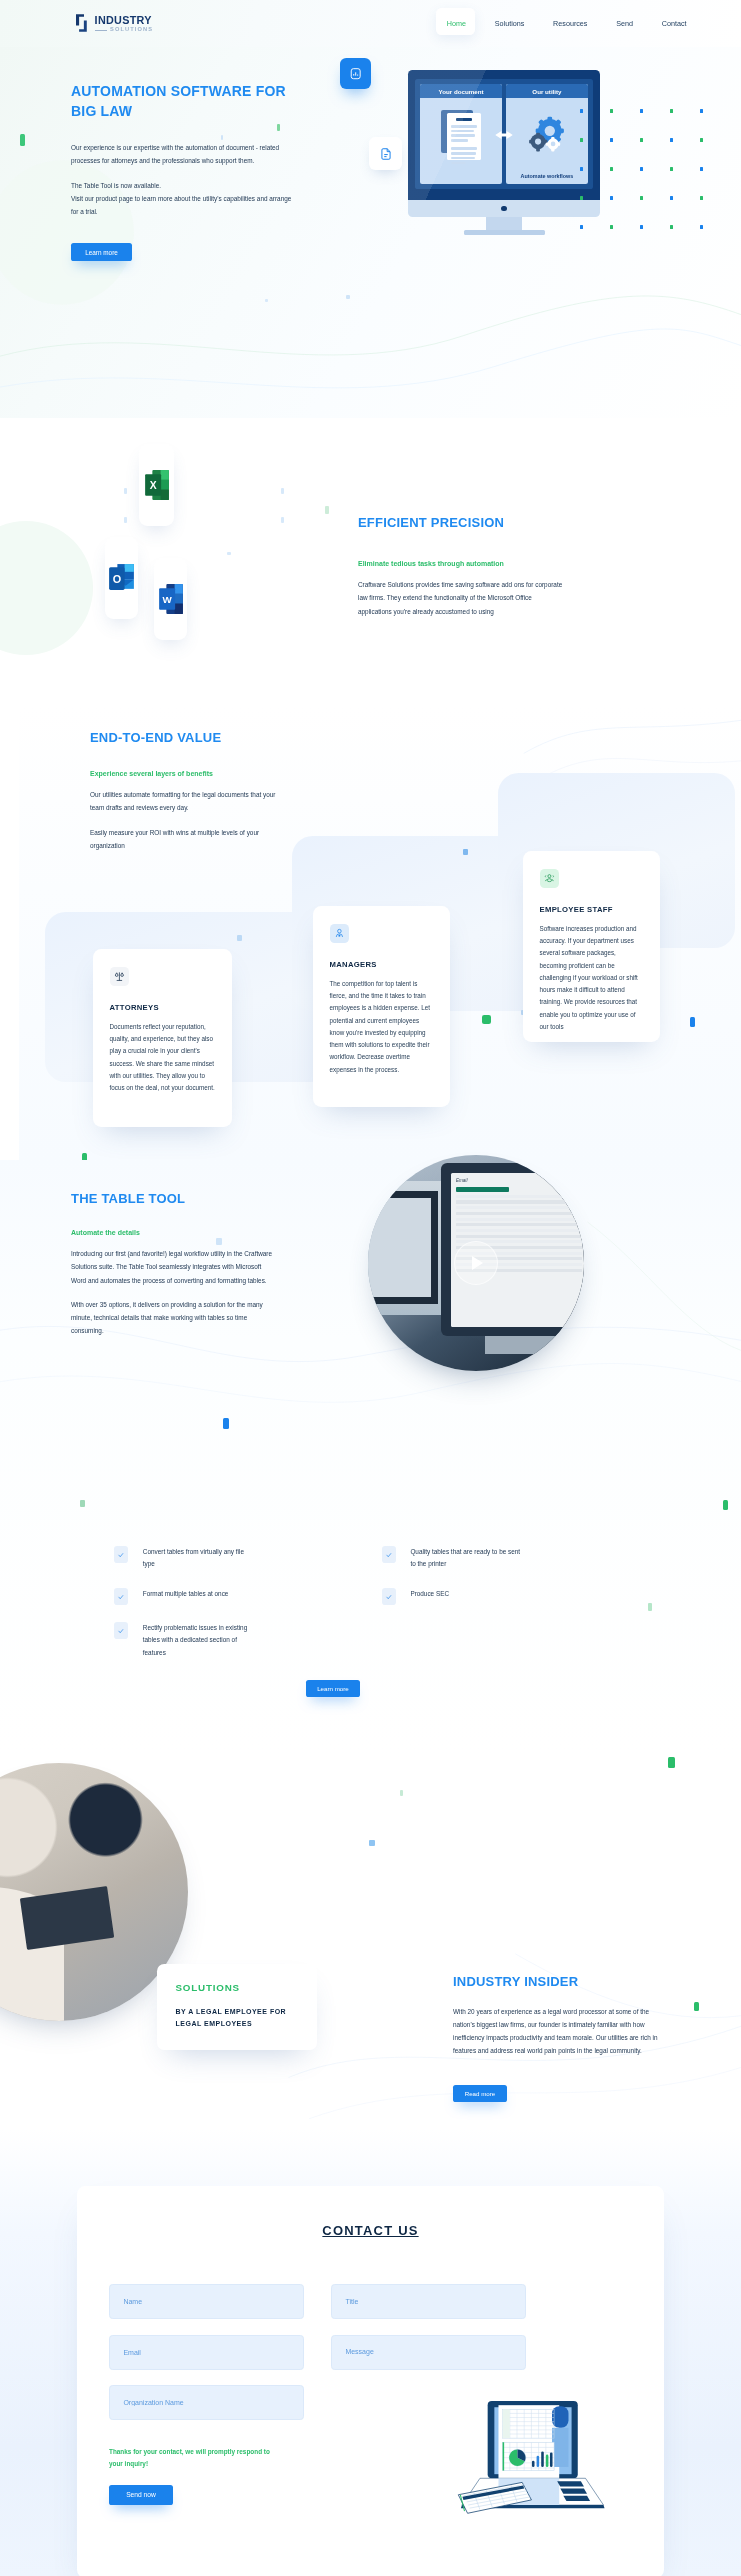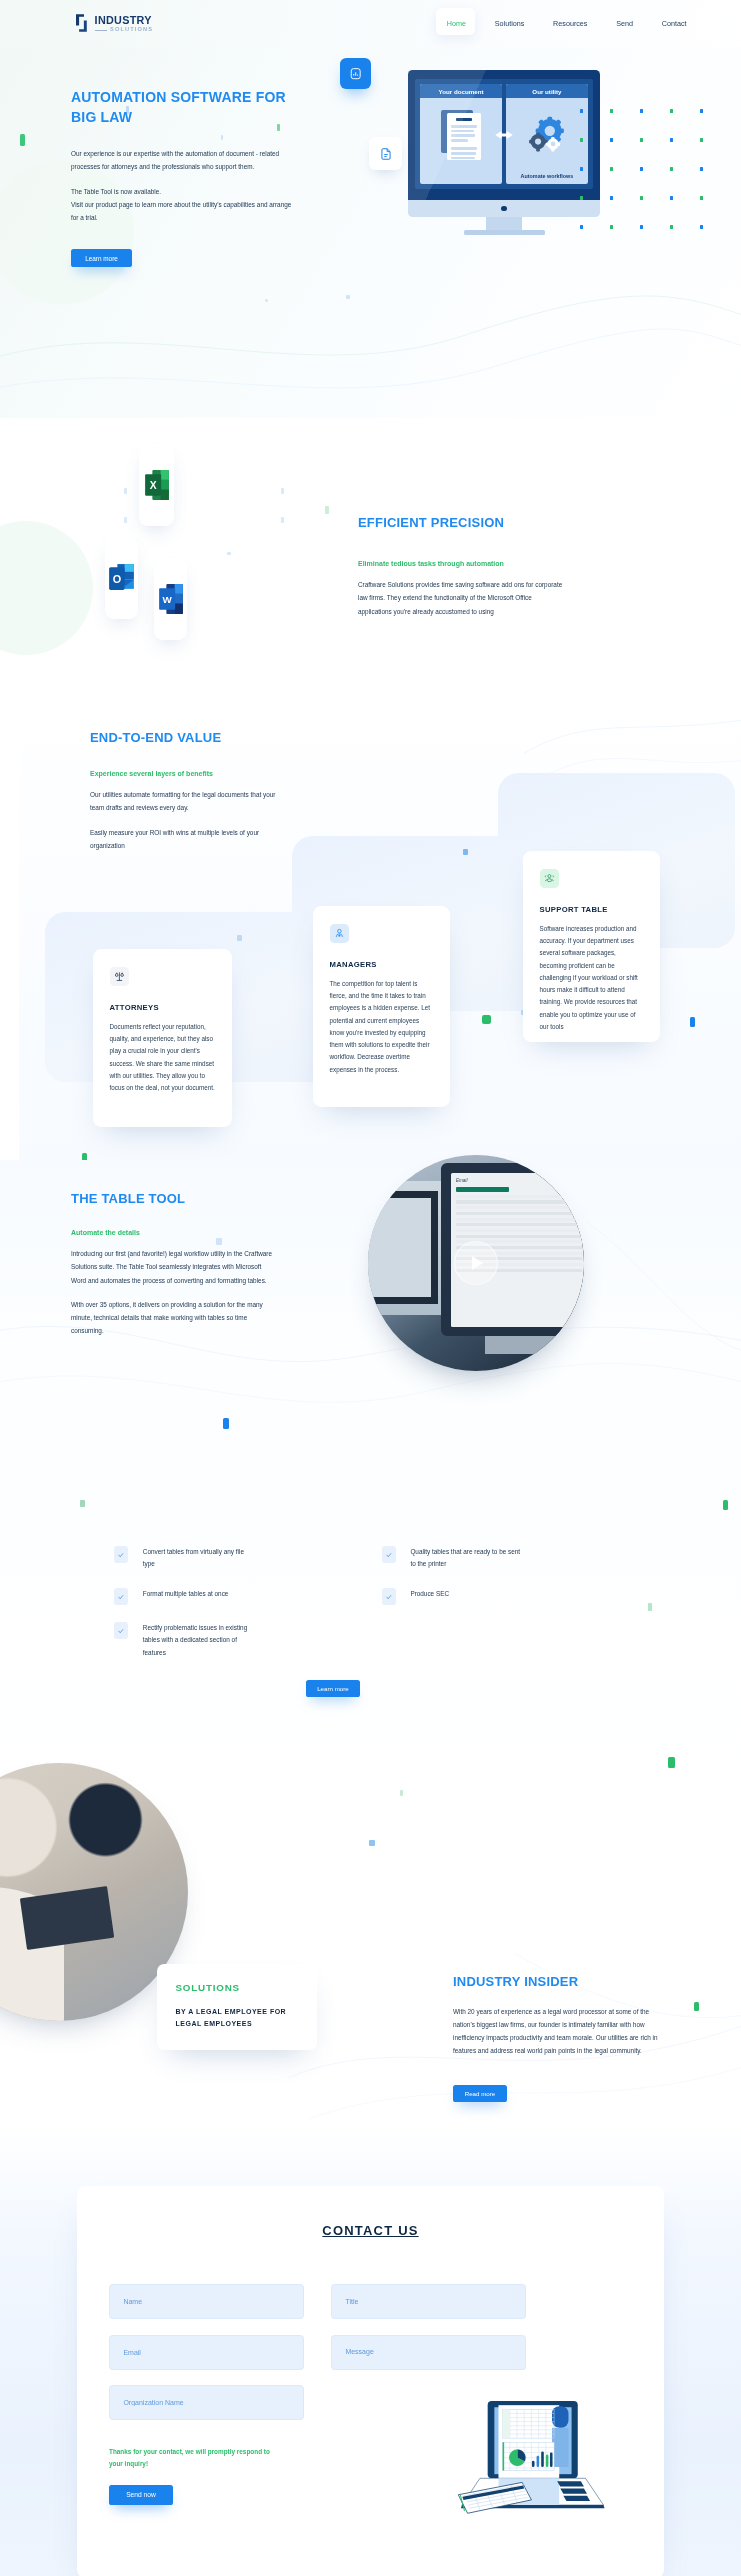--- a/index.html
+++ b/index.html
@@ -60,21 +60,21 @@
     font-family:"Liberation Sans",sans-serif;
   }
 
   
   .dot { position:absolute; border-radius:1px; }
 
   
   .hero { position:relative; height:371px;
     background: linear-gradient(120deg,#f1f8f5 0%,#f6fbfb 25%,#fafdff 55%,#ffffff 100%); }
   .hero .wave { position:absolute; inset:0; overflow:hidden; pointer-events:none; }
-  .hero-left { position:absolute; left:71px; top:40px; width:222px; }
+  .hero-left { position:absolute; left:71px; top:34px; width:222px; }
   .hero-left h1 { font-size:14px; line-height:1.45; color:#1f8af0; font-weight:700; letter-spacing:0.2px; }
   .hero-left .p1 { margin-top:19.6px; }
   .hero-left .p2 { margin-top:11.3px; }
   .hero-left .btn-primary { margin-top:25px; width:61px; height:18px; font-size:6.4px;}
 
   .hero-art { position:absolute; left:330px; top:0px; width:412px; height:330px; }
   .badge-chart {
     position:absolute; left:9.8px; top:11.3px; width:31px; height:31px; background:#1a82ec;
     border-radius:6.2px; box-shadow:0 8.2px 14.4px -5.2px rgba(26,130,236,.55);
     display:flex;align-items:center;justify-content:center; z-index:5;
@@ -500,21 +500,21 @@
     </div>
 
     <div class="card" style="left:504px;top:144px;width:137px;height:191px;">
       <div class="ic" style="background:#d9f5e4;">
         <svg width="10.8" height="10.8" viewBox="0 0 24 24" fill="none" stroke="#17924f" stroke-width="1.6">
           <circle cx="12" cy="7" r="3.4"></circle>
           <ellipse cx="12" cy="16" rx="5" ry="3.2"></ellipse>
           <path d="M4 9.5a2.6 2.6 0 0 1 0-4M20 9.5a2.6 2.6 0 0 0 0-4M3.5 18a4 4 0 0 1 2.5-3.6M20.5 18a4 4 0 0 0-2.5-3.6"></path>
         </svg>
       </div>
-      <h3>SUPPORT TABLE</h3>
+      <h3>EMPLOYEE STAFF</h3>
       <p>Software increases production and accuracy. If your department uses several software packages, becoming proficient can be challenging if your workload or shift hours make it difficult to attend training. We provide resources that enable you to optimize your use of our tools</p>
     </div>
   </section>
 
   <section class="sec-table">
     <svg width="742" height="598" style="position:absolute;left:0;top:0;pointer-events:none" viewBox="0 0 1440 1160">
       <path d="M0 330 C 260 290, 430 430, 700 380 S 1180 300, 1440 350" stroke="#e8f1fb" fill="none" stroke-width="1.2"></path>
       <path d="M0 430 C 300 380, 520 520, 820 450 S 1230 380, 1440 430" stroke="#eef5fd" fill="none" stroke-width="1.2"></path>
       <path d="M1140 120 C 1260 210, 1330 330, 1440 370" stroke="#e9f6ee" fill="none" stroke-width="1.2"></path>
     </svg>

